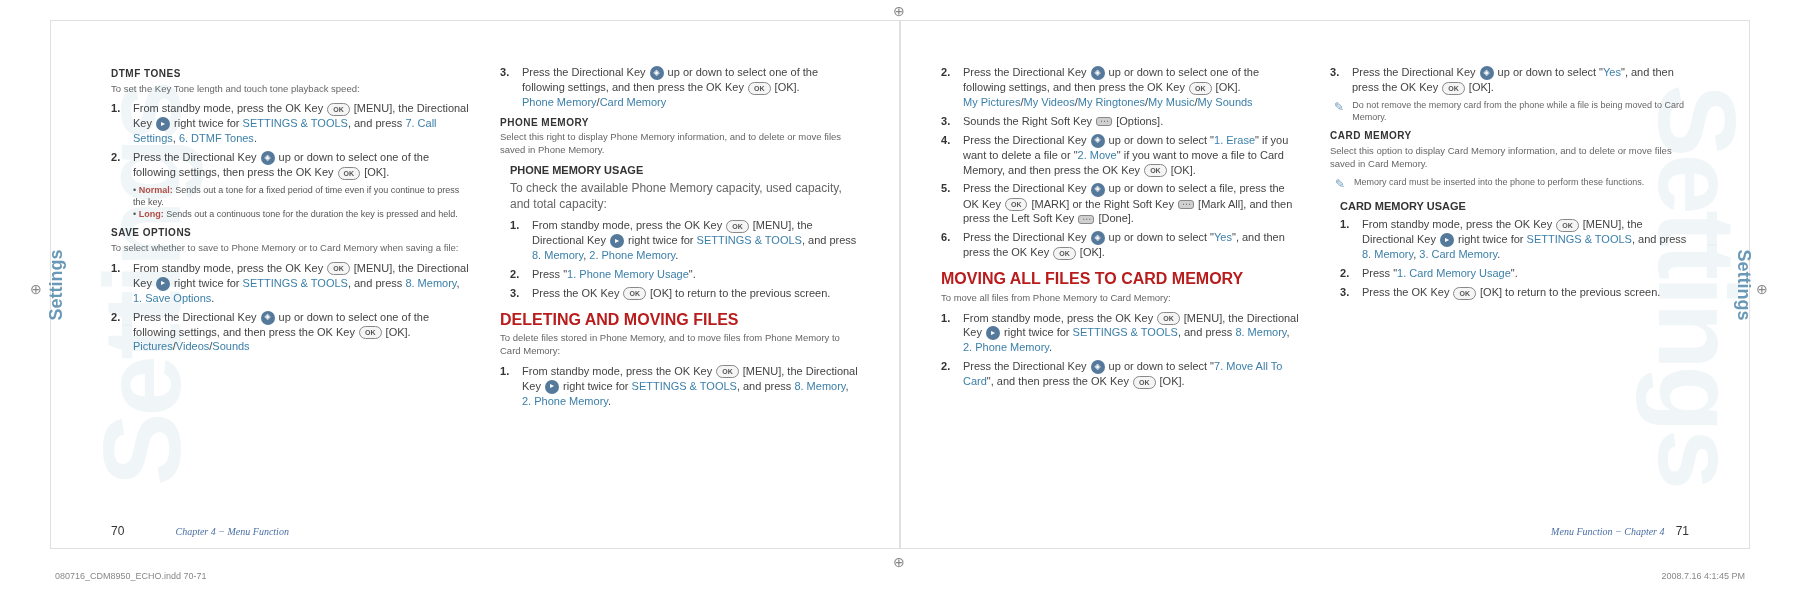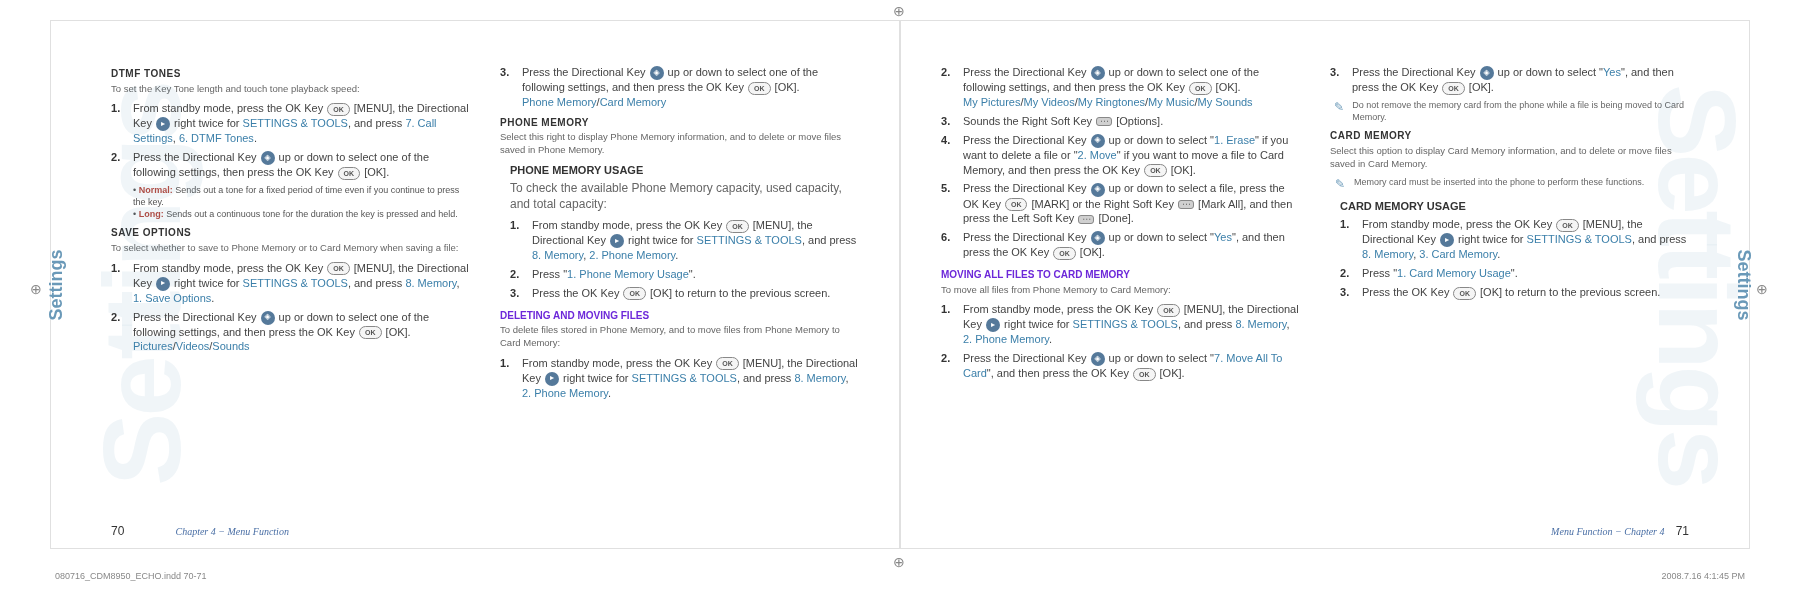--- a/index.html
+++ b/index.html
@@ -9,21 +9,21 @@
   .spread-half { flex: 1; position: relative; border: 1px solid #e0e0e0; padding: 40px 40px 30px 60px; display:flex; gap:30px; }
   .col { flex:1; font-size: 11px; line-height: 1.35; color:#444; }
   .ghost { position:absolute; top:50%; transform:translateY(-50%) rotate(-90deg); font-size:110px; font-weight:700; color:rgba(70,130,170,0.08); letter-spacing:-4px; pointer-events:none; }
   .ghost-left { left:-110px; }
   .ghost-right { right:-150px; transform:translateY(-50%) rotate(90deg); }
   .vtab { position:absolute; top:50%; transform:translateY(-50%) rotate(-90deg); font-size:18px; font-weight:600; color:#6a99b8; }
   .vtab-left { left:-30px; }
   .vtab-right { right:-30px; transform:translateY(-50%) rotate(90deg);}
   h4.sec { font-size:10px; font-weight:700; color:#333; margin-top:6px; margin-bottom:2px; letter-spacing:.5px;}
   h3.major { font-size:14px; font-weight:700; color:#3b7fa9; margin-top:10px; margin-bottom:4px; letter-spacing:.5px;}
-  h4.sub { font-size:10px; font-weight:700; color:#6d28d9; margin-top:8px; margin-bottom:2px;}
+  h4.sub { font-size:16px; font-weight:700; color:#b91c1c; margin-top:8px; margin-bottom:2px;}
   h5.usage { font-size:11px; font-weight:700; color:#333; margin-top:6px; margin-left:10px;}
   .small-desc { font-size:9.5px; color:#666; margin:2px 0 6px 0;}
   .small-desc-ind { font-size:12px; color:#666; margin:2px 0 6px 10px;}
   ol { list-style: none; counter-reset: item; padding-left: 0;}
   ol > li { counter-increment: item; padding-left: 22px; position:relative; margin:4px 0;}
   ol > li::before { content: counter(item) "."; position:absolute; left:0; font-weight:700; color:#333;}
   .link { color:#3b7fa9; }
   .bullets { margin:4px 0 4px 22px; font-size:9px; color:#555;}
   .bullets .b { color:#b84a3f; font-weight:700;}
   .key { display:inline-block; vertical-align:middle; border:1px solid #888; border-radius:8px; padding:0 5px; font-size:7px; line-height:11px; font-weight:700; color:#555; background:#f5f5f5; margin:0 1px;}

